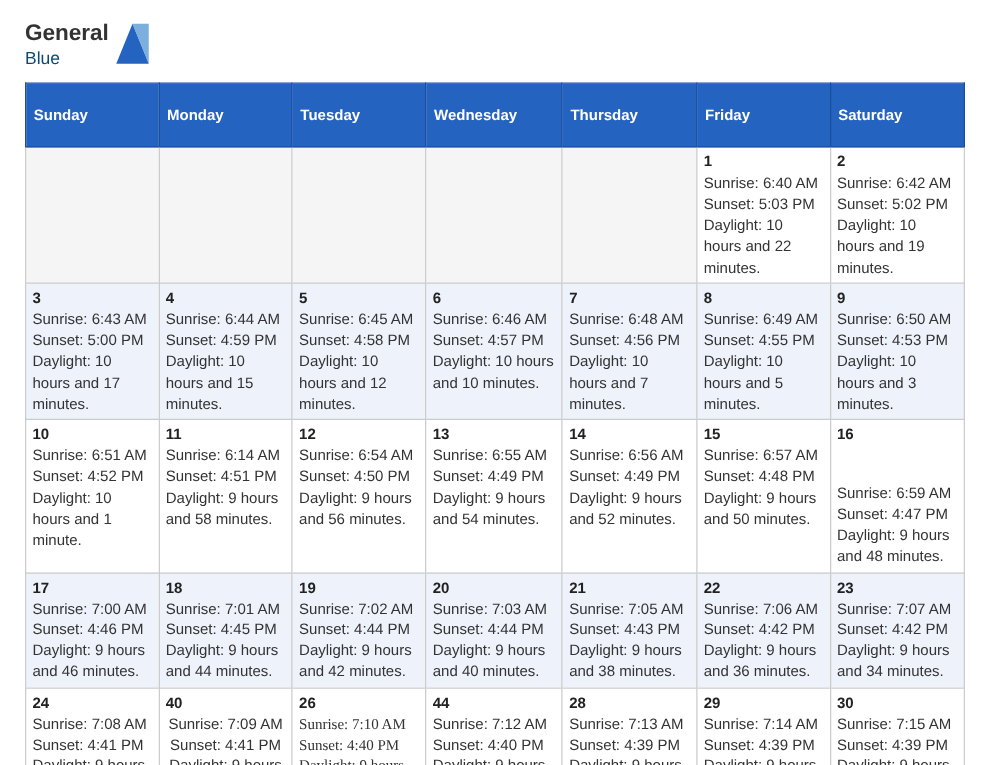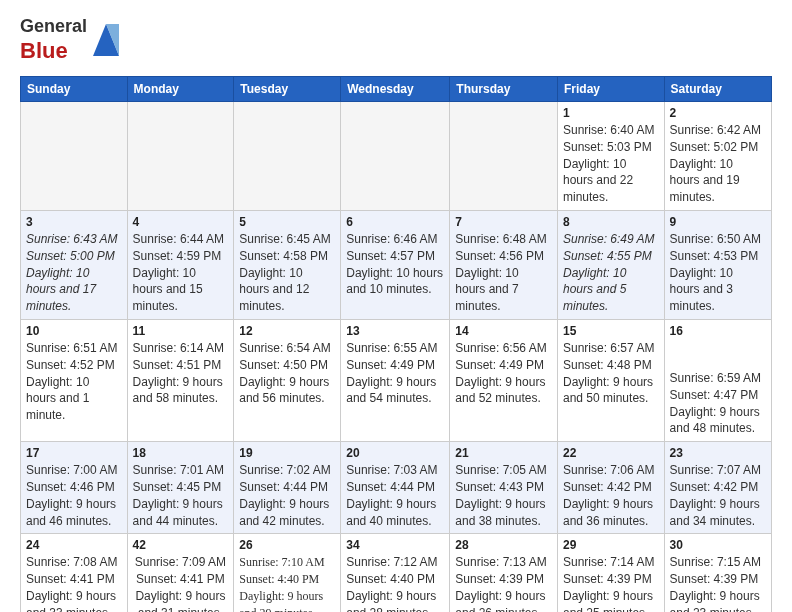--- a/index.html
+++ b/index.html
@@ -41,21 +41,21 @@
     .calendar {
       width: 100%;
       border-collapse: collapse;
       border: 1px solid #ccc;
     }
     .calendar th {
       background: #2563c0;
       color: #fff;
       font-size: 12px;
       font-weight: bold;
-      padding: 5px 6px;
+      padding: 18px 6px;
       text-align: left;
       border: 1px solid #1a4fa0;
     }
     .calendar td {
       vertical-align: top;
       border: 1px solid #ccc;
       padding: 4px 5px;
       width: 113px;
       min-height: 80px;
       font-size: 10px;
@@ -89,21 +89,21 @@
     .row-white td.empty, .row-light td.empty { background: #f5f5f5 !important; }
   </style>
 </head>
 <body>
 
 <div class="page">
   <div class="header">
     <div class="logo">
         <div style="display: flex; flex-direction: column; line-height: 1.2;">
           <span style="font-size: 18px; font-weight: bold; color: rgb(51, 51, 51);">General</span>
-          <span style="font-size: 22px; font-weight: bold; color: #b91c1c;">Blue</span>
+          <span style="font-size: 14px; font-weight: normal; color: #0c4a6e;">Blue</span>
         </div>
         <svg width="30" height="36" viewBox="0 0 30 36" style="margin-left: 2px;">
           <polygon points="2,34 15,2 28,34" fill="#2563c0"></polygon>
           <polygon points="15,2 28,2 28,34" fill="#5b9bd5" opacity="0.8"></polygon>
         </svg>
       </div>
     <div class="title-block">
       <div class="month-title"></div>
       <div class="location"></div>
     </div>
@@ -137,21 +137,21 @@
           <td>
             <span class="day-num">2</span>
             <div class="day-info" style="white-space: pre-line;">Sunrise: 6:42 AM
 Sunset: 5:02 PM
 Daylight: 10 hours and 19 minutes.</div>
           </td>
         </tr>
         <tr class="row-light">
           <td>
             <span class="day-num">3</span>
-            <div class="day-info" style="white-space: pre-line; font-style: italic;">Sunrise: 6:43 AM
+            <div class="day-info" style="white-space: pre-line;">Sunrise: 6:43 AM
 Sunset: 5:00 PM
 Daylight: 10 hours and 17 minutes.</div>
           </td>
           <td>
             <span class="day-num">4</span>
             <div class="day-info" style="white-space: pre-line;">Sunrise: 6:44 AM
 Sunset: 4:59 PM
 Daylight: 10 hours and 15 minutes.</div>
           </td>
           <td>
@@ -167,21 +167,21 @@
 Daylight: 10 hours and 10 minutes.</div>
           </td>
           <td>
             <span class="day-num">7</span>
             <div class="day-info" style="white-space: pre-line;">Sunrise: 6:48 AM
 Sunset: 4:56 PM
 Daylight: 10 hours and 7 minutes.</div>
           </td>
           <td>
             <span class="day-num">8</span>
-            <div class="day-info" style="white-space: pre-line; font-style: italic;">Sunrise: 6:49 AM
+            <div class="day-info" style="white-space: pre-line;">Sunrise: 6:49 AM
 Sunset: 4:55 PM
 Daylight: 10 hours and 5 minutes.</div>
           </td>
           <td>
             <span class="day-num">9</span>
             <div class="day-info" style="white-space: pre-line;">Sunrise: 6:50 AM
 Sunset: 4:53 PM
 Daylight: 10 hours and 3 minutes.</div>
           </td>
         </tr>
@@ -274,33 +274,33 @@
           </td>
         </tr>
         <tr class="row-white">
           <td>
             <span class="day-num">24</span>
             <div class="day-info" style="white-space: pre-line;">Sunrise: 7:08 AM
 Sunset: 4:41 PM
 Daylight: 9 hours and 33 minutes.</div>
           </td>
           <td>
-            <span class="day-num">42</span>
+            <span class="day-num">40</span>
             <div class="day-info" style="white-space: pre-line; text-align: center;">Sunrise: 7:09 AM
 Sunset: 4:41 PM
 Daylight: 9 hours and 31 minutes.</div>
           </td>
           <td>
             <span class="day-num">26</span>
             <div class="day-info" style="white-space: pre-line; font-family: Liberation Serif, serif;">Sunrise: 7:10 AM
 Sunset: 4:40 PM
 Daylight: 9 hours and 29 minutes.</div>
           </td>
           <td>
-            <span class="day-num">34</span>
+            <span class="day-num">44</span>
             <div class="day-info" style="white-space: pre-line;">Sunrise: 7:12 AM
 Sunset: 4:40 PM
 Daylight: 9 hours and 28 minutes.</div>
           </td>
           <td>
             <span class="day-num">28</span>
             <div class="day-info" style="white-space: pre-line;">Sunrise: 7:13 AM
 Sunset: 4:39 PM
 Daylight: 9 hours and 26 minutes.</div>
           </td>

